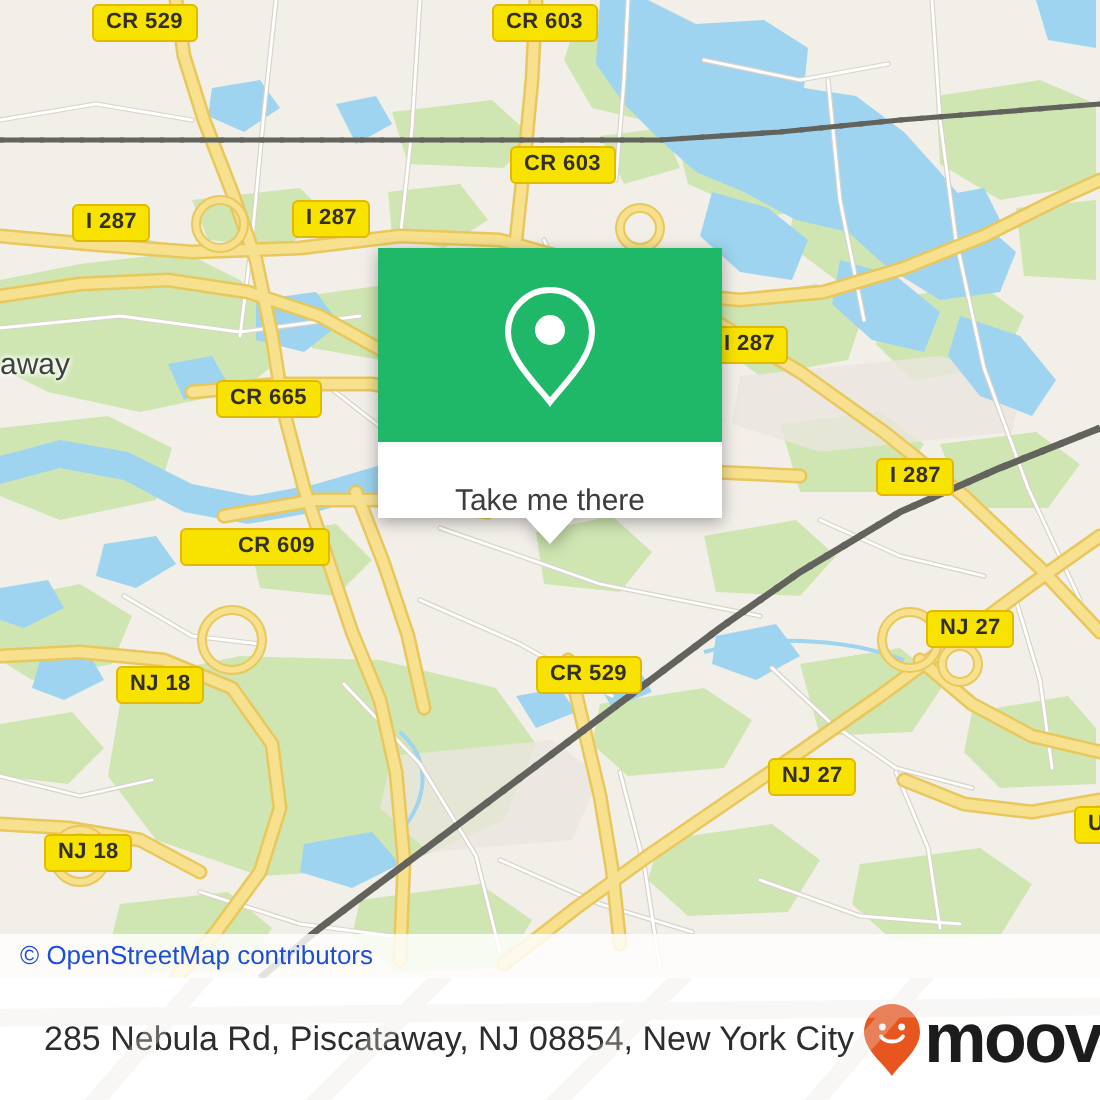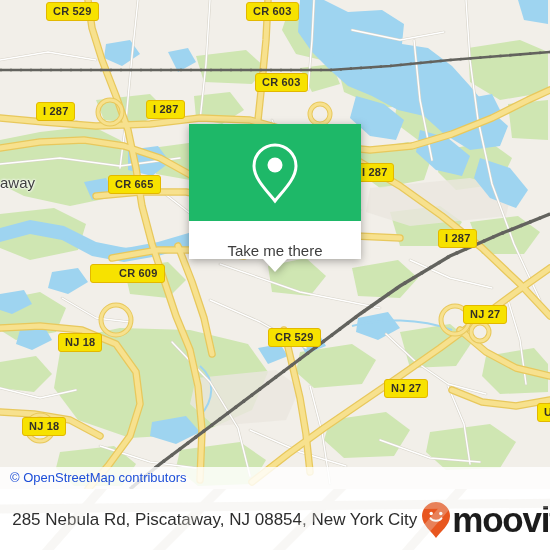--- a/index.html
+++ b/index.html
@@ -107,21 +107,20 @@
   #footer {
     position: absolute;
     left: 0;
     top: 489px;
     width: 550px;
     height: 61px;
     background: #ffffff;
     display: flex;
     align-items: center;
     overflow: hidden;
-    justify-content: center;
   }
   #footer-address {
     font-size: 17px;
     color: #2d2d2d;
     margin-left: 22px;
     white-space: nowrap;
     font-family: "Liberation Sans", sans-serif;
   }
   #footer-brand {
     display: flex;
@@ -377,21 +376,21 @@
                L240 404 L200 434 L160 464 L130 489"></path>
     </g>
   </svg>
 
   <div id="shield-layer">
       <div class="shield" style="left: 46px; top: 2px;">CR 529</div>
       <div class="shield" style="left: 246px; top: 2px;">CR 603</div>
       <div class="shield" style="left: 255px; top: 73px;">CR 603</div>
       <div class="shield" style="left: 36px; top: 102px;">I 287</div>
       <div class="shield" style="left: 146px; top: 100px;">I 287</div>
-      <div class="shield" style="left: 108px; top: 175px;">CR 665</div>
+      <div class="shield" style="left: 108px; top: 190px;">CR 665</div>
       <div class="shield" style="left: 355px; top: 163px;">I 287</div>
       <div class="shield" style="left: 438px; top: 229px;">I 287</div>
       <div class="shield" style="left: 90px; top: 264px; padding-left: 28px;">CR 609</div>
       <div class="shield" style="left: 463px; top: 305px;">NJ 27</div>
       <div class="shield" style="left: 268px; top: 328px;">CR 529</div>
       <div class="shield" style="left: 58px; top: 333px;">NJ 18</div>
       <div class="shield" style="left: 384px; top: 379px;">NJ 27</div>
       <div class="shield" style="left: 22px; top: 417px;">NJ 18</div>
       <div class="shield" style="left: 537px; top: 403px;">US</div>
     </div>

